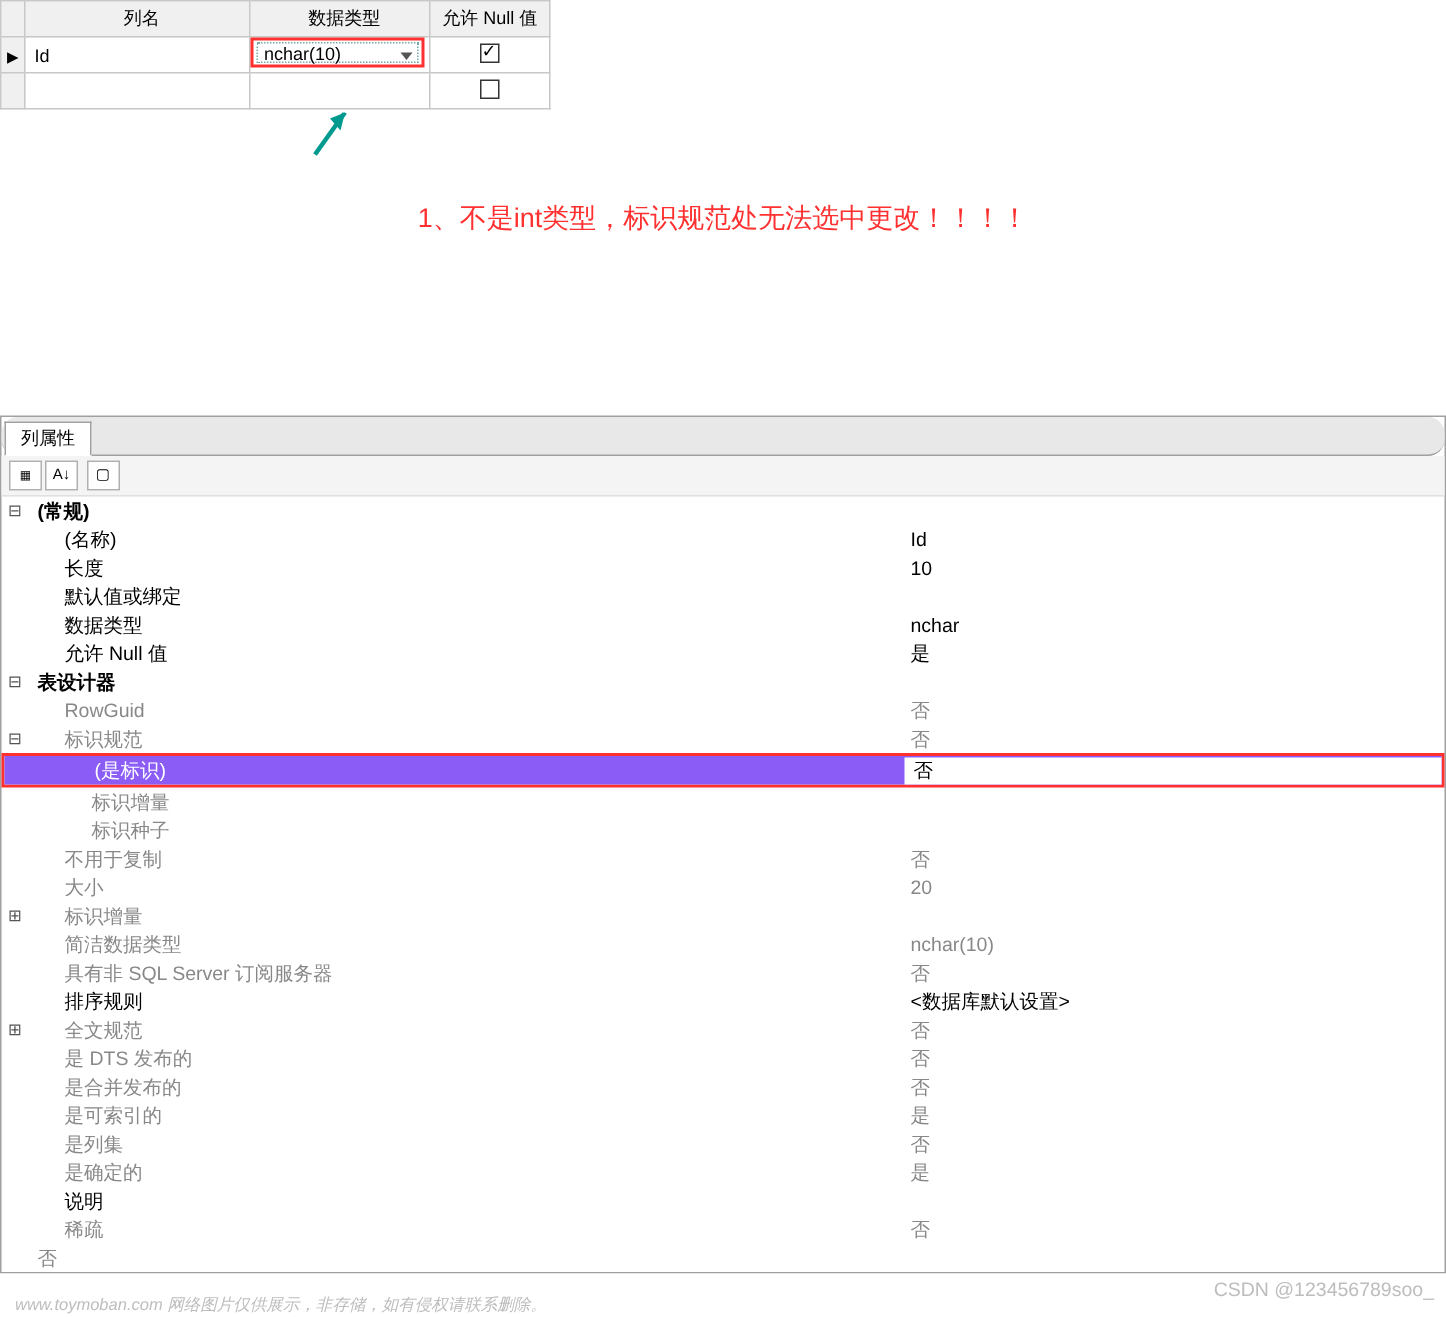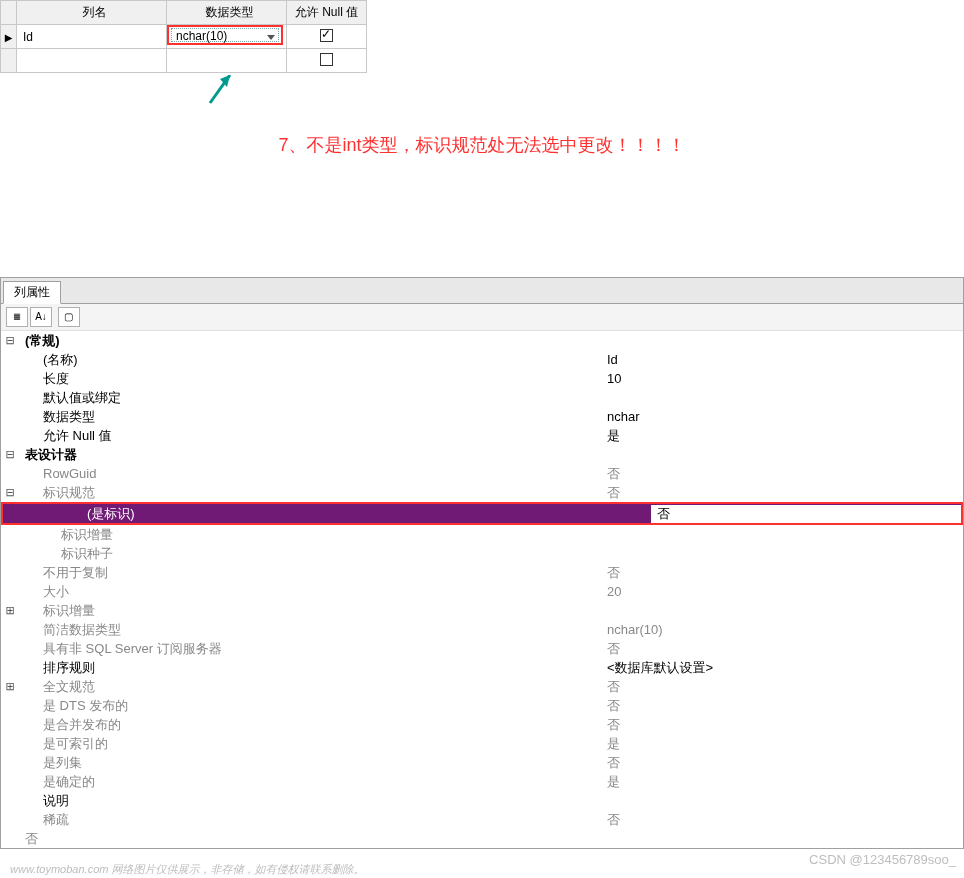--- a/index.html
+++ b/index.html
@@ -19,35 +19,35 @@
 .type-inner { position: absolute; left: 2px; top: 1px; right: 2px; bottom: 1px; border: 1px dotted #7aa; padding: 0 4px; font-size: 12px; background: #fff; }
 .type-inner::after { content: ""; position: absolute; right: 3px; top: 6px; width: 0; height: 0; border-left: 4px solid transparent; border-right: 4px solid transparent; border-top: 5px solid #555; }
 
 .arrow-container { position: relative; height: 40px; }
 .arrow-svg { position: absolute; left: 200px; top: 2px; }
 
 .red-caption { color: #ff3030; font-size: 18px; text-align: center; padding: 20px 0 120px; }
 
 
 .panel { border: 1px solid #a0a0a0; }
-.tab-bar { background: #e8e8e8; padding: 2px 0 0 2px; border-bottom: 1px solid #a0a0a0; }
+.tab-bar { background: #e8e8e8; padding: 2px 0 0 2px; border-bottom: 1px solid #a0a0a0; border-radius: 11px; }
 .tab { display: inline-block; background: #fff; border: 1px solid #a0a0a0; border-bottom: 1px solid #fff; padding: 2px 10px; font-size: 12px; position: relative; top: 1px; }
 .toolbar { background: #f4f4f4; padding: 3px 5px; border-bottom: 1px solid #e0e0e0; }
 .tool-btn { display: inline-block; border: 1px solid #b0b0b0; background: #fff; width: 22px; height: 20px; margin-right: 2px; vertical-align: middle; text-align: center; font-size: 10px; line-height: 18px; }
 .prop-grid { width: 100%; }
 .prop-row { display: flex; min-height: 19px; align-items: center; font-size: 13px; }
 .prop-toggle { width: 18px; text-align: center; color: #555; font-size: 11px; cursor: pointer; }
 .prop-label { flex: 0 0 582px; padding-left: 6px; }
 .prop-label.bold { font-weight: bold; }
 .prop-label.indent1 { padding-left: 24px; }
 .prop-label.indent2 { padding-left: 42px; }
 .prop-value { flex: 1; padding-left: 6px; }
 .gray-text { color: #888; }
 
-.highlight-row { background: #701a75; color: #fff; gap: 24px; }
+.highlight-row { background: #8b5cf6; color: #fff; }
 .highlight-row .prop-value { background: #fff; color: #000; }
 
 .red-frame { border: 2px solid #ff3030; }
 
 .watermark-left { position: absolute; left: 10px; top: 862px; color: #bdbdbd; font-size: 11px; font-style: italic; }
 .watermark-right { position: absolute; right: 8px; top: 852px; color: #bdbdbd; font-size: 13px; }
 
 .checkbox { width: 13px; height: 13px; border: 1px solid #333; display: inline-block; background: #fff; position: relative; }
 .checkbox.checked::after { content: "✓"; position: absolute; left: 0; top: -3px; font-size: 12px; }
 </style>
@@ -81,21 +81,21 @@
 </tbody>
   </table>
 
 <div class="arrow-container">
   <svg class="arrow-svg" width="40" height="40">
     <line x1="30" y1="0" x2="10" y2="28" stroke="#009b8e" stroke-width="3"></line>
     <polygon points="30,0 20,4 27,12" fill="#009b8e"></polygon>
   </svg>
 </div>
 
-<div class="red-caption">7、不是int类型，标识规范处无法选中更改！！！！</div>
+<div class="red-caption">1、不是int类型，标识规范处无法选中更改！！！！</div>
 
 <div class="panel">
   <div class="tab-bar">
     <span class="tab">列属性</span>
   </div>
   <div class="toolbar">
     <span class="tool-btn" style="font-size:8px;">▦</span><span class="tool-btn">A↓</span>
     <span class="tool-btn">▢</span>
   </div>
   <div class="prop-grid">

